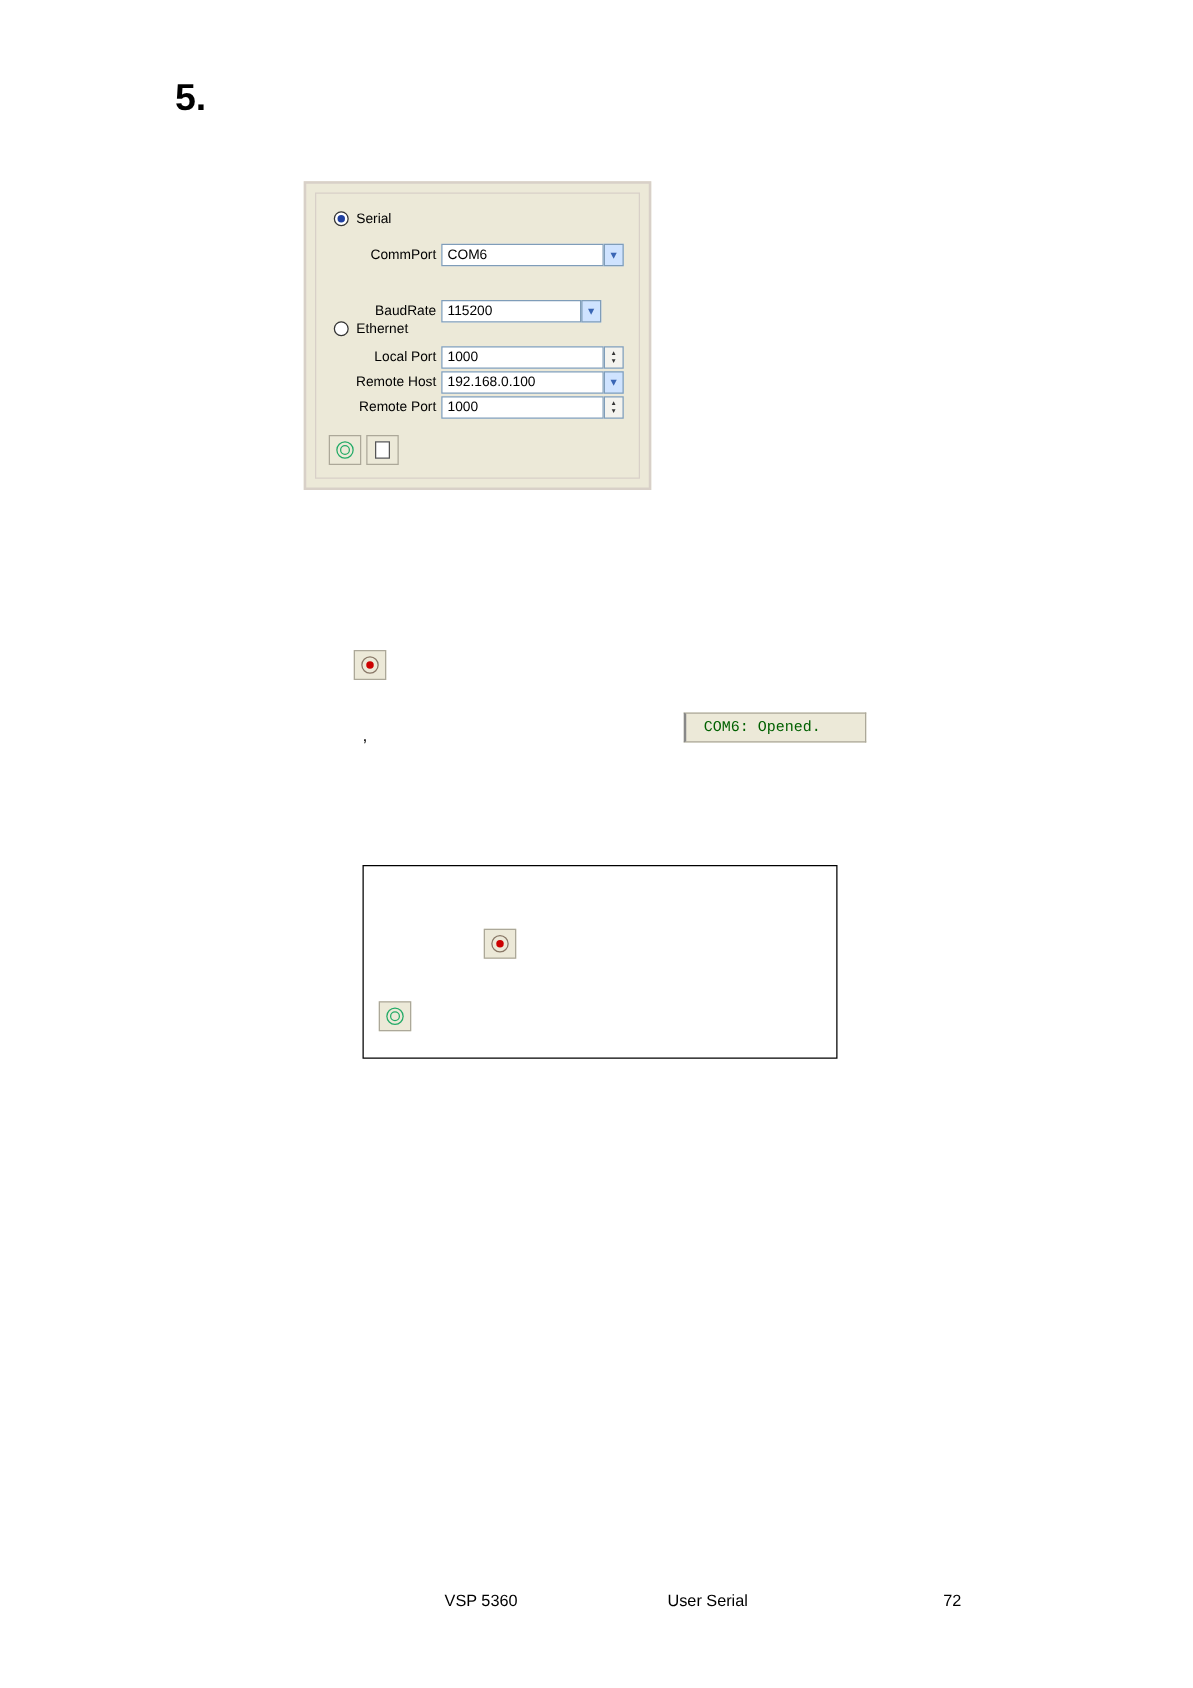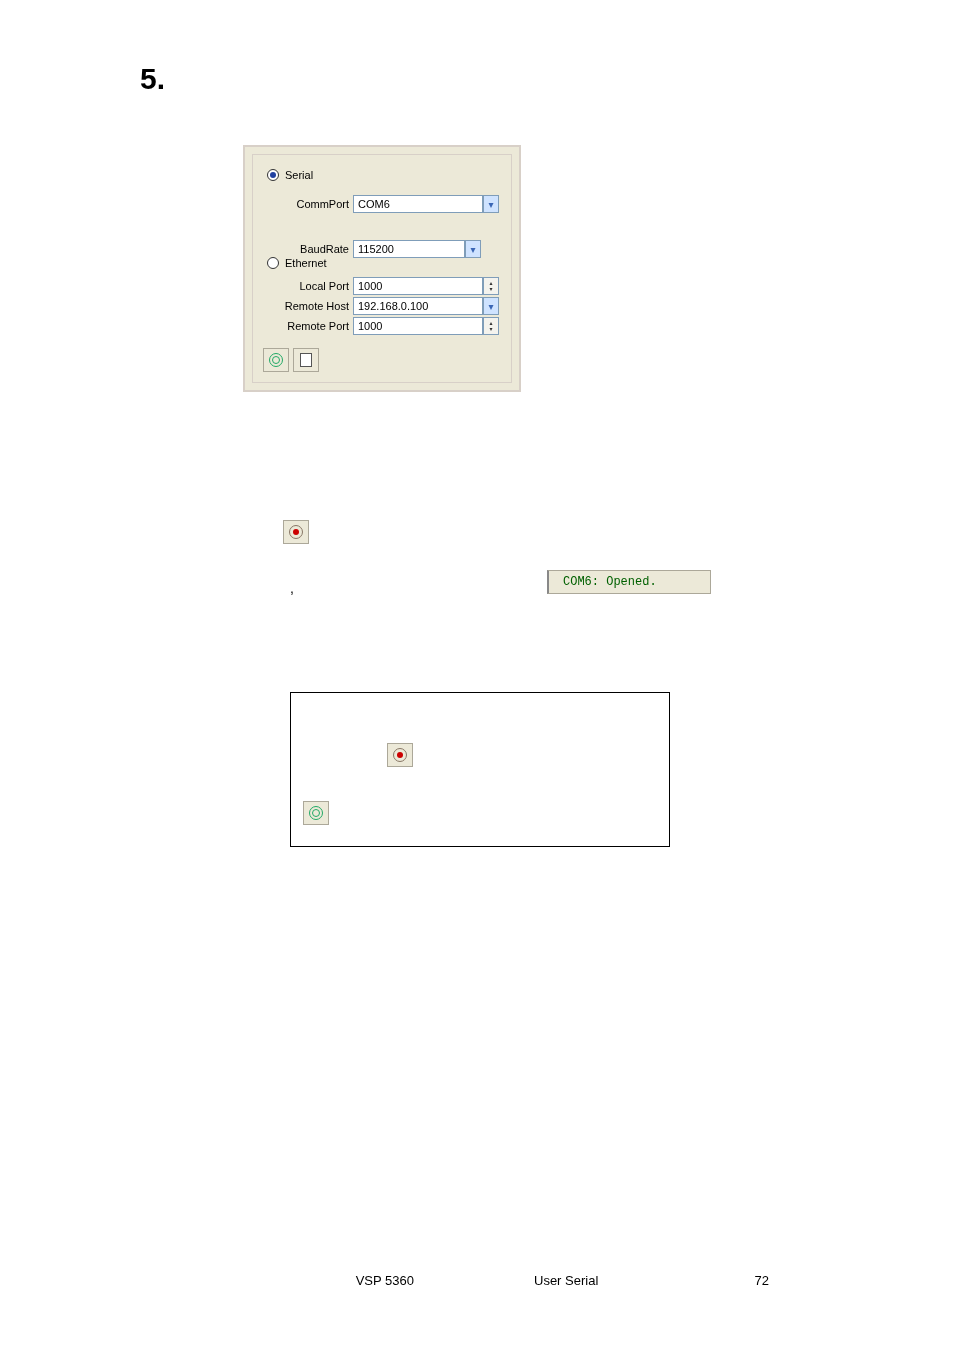--- a/index.html
+++ b/index.html
@@ -48,21 +48,21 @@
   .red-target-box { position: absolute; width: 26px; height: 24px;
                     border: 1px solid #aca899; background: #ece9d8;
                     display: inline-flex; align-items: center; justify-content: center; }
   .red-target { width: 14px; height: 14px; border: 1px solid #876; border-radius: 50%;
                 display: inline-flex; align-items: center; justify-content: center; }
   .red-target::after { content:""; width:6px; height:6px; background:#c00; border-radius:50%; }
   .sample1 { left: 283px; top: 520px; }
   .comma { position: absolute; left: 290px; top: 580px; font-size: 14px; }
 
   
-  .status-bar { position: absolute; left: 547px; top: 570px; width: 164px; height: 24px;
+  .status-bar { position: absolute; left: 547px; top: 570px; width: 146px; height: 24px;
                 border: 1px solid #aca899; border-left: 2px solid #888; background: #ece9d8;
                 display: flex; align-items: center; padding-left: 14px;
                 font-family: "Courier New", monospace; font-size: 12px; color: #006000; }
 
   
   .fig-box { position: absolute; left: 290px; top: 692px; width: 380px; height: 155px;
              border: 1px solid #000; }
   .fig-red  { position: absolute; left: 96px;  top: 50px; }
   .fig-green{ position: absolute; left: 12px; top: 108px; }
   .green-target-box { width: 26px; height: 24px; border: 1px solid #aca899; background: #ece9d8;

